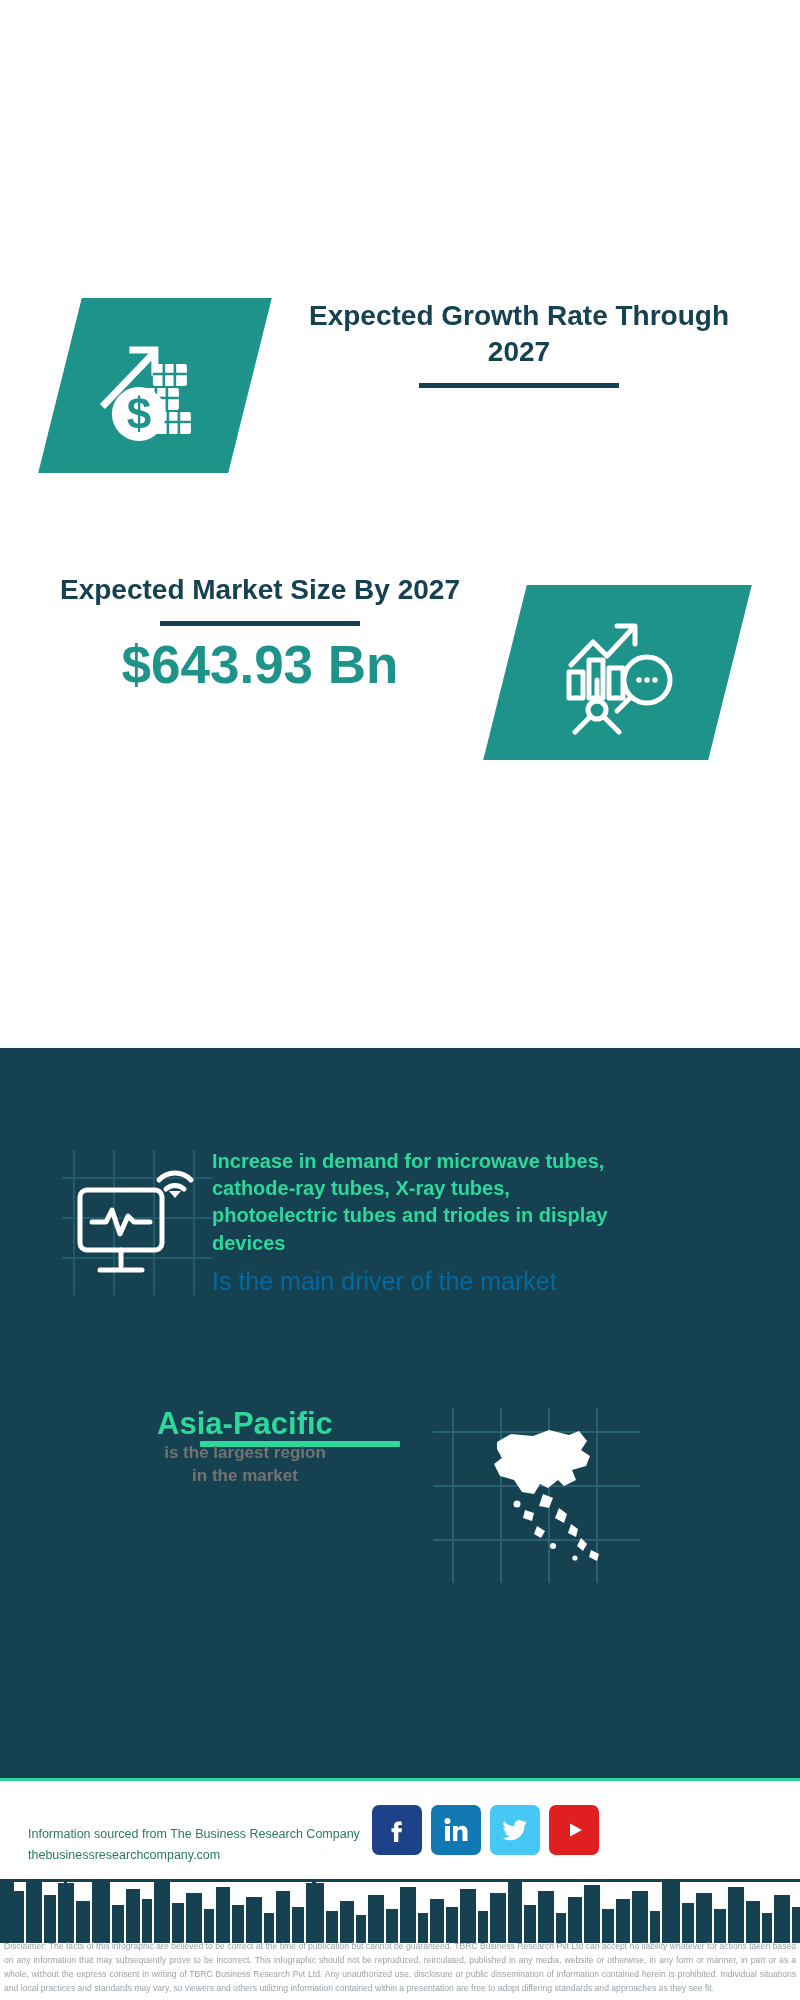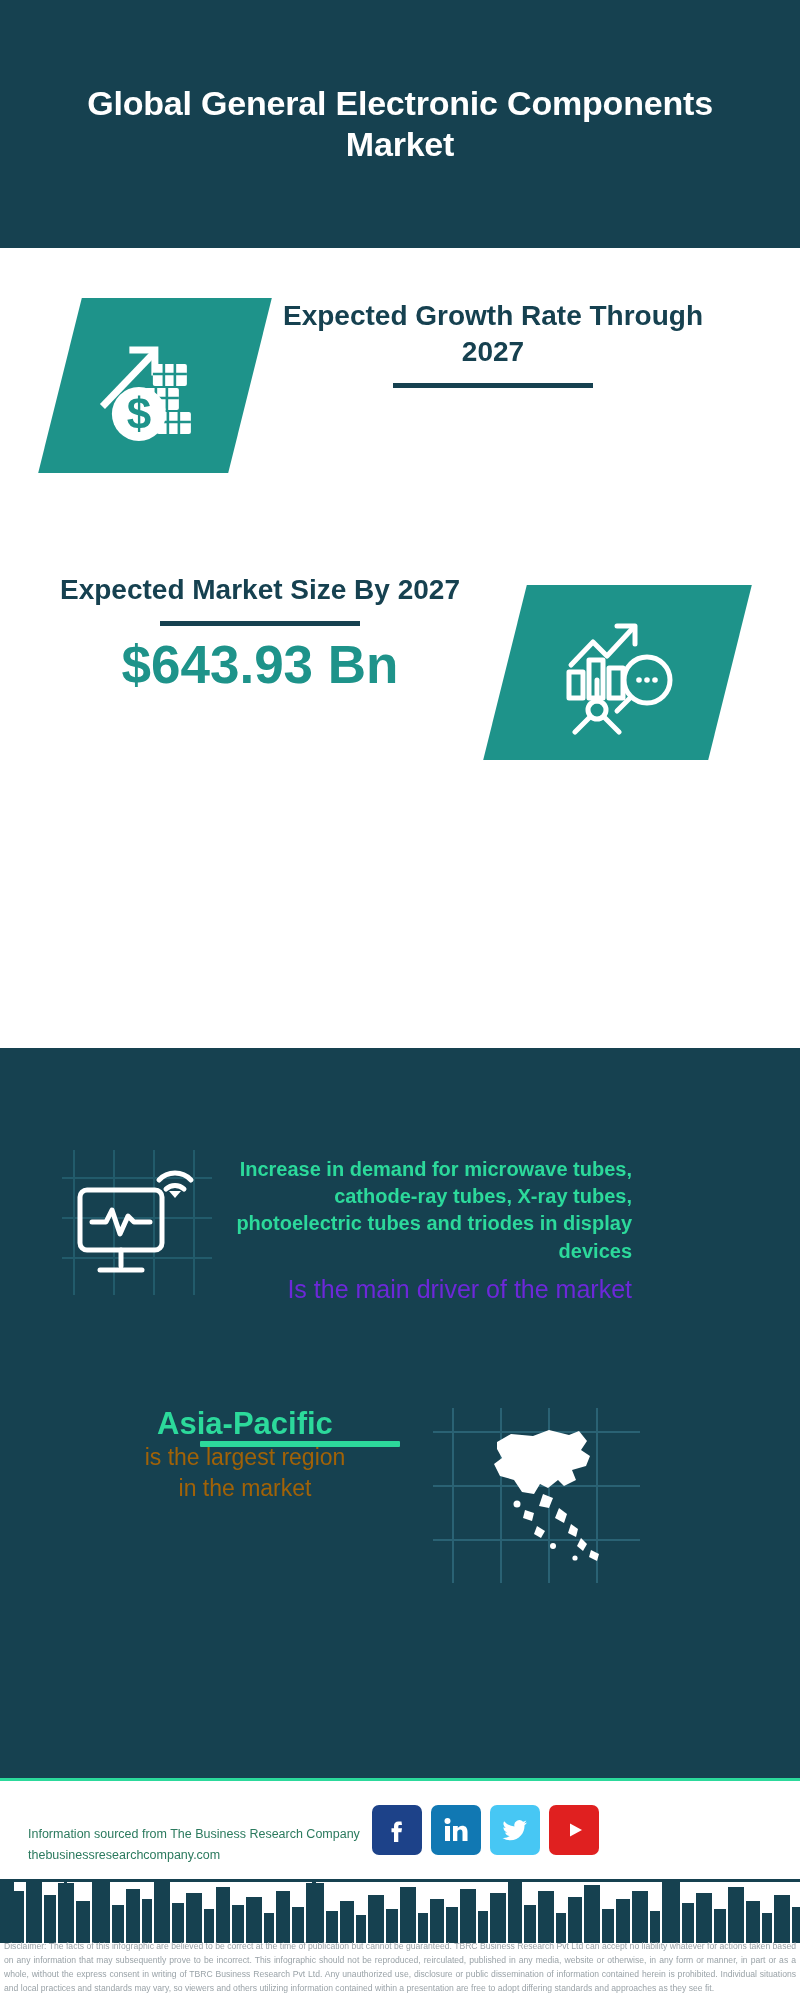--- a/index.html
+++ b/index.html
@@ -30,57 +30,57 @@
   
   .para {
     background: #1E938A;
     transform: skewX(-14deg);
     display: flex; align-items: center; justify-content: center;
   }
   .para > svg { transform: skewX(14deg); }
 
   
   .row1-icon { position: absolute; left: 60px; top: 298px; width: 190px; height: 175px; }
-  .row1-text { position: absolute; left: 258px; top: 298px; width: 470px; text-align: center; }
+  .row1-text { position: absolute; left: 284px; top: 298px; width: 470px; text-align: center; }
 
   .stat-label {
     color: #164150; font-weight: bold; font-size: 28px; line-height: 1.28;
   }
   .divider-dark { width: 200px; height: 5px; background: #164150; margin: 13px auto 10px; }
   .stat-value { color: #1E938A; font-weight: bold; font-size: 53px; line-height: 1.1; }
 
   
   .row2-text { position: absolute; left: 45px; top: 572px; width: 430px; text-align: center; }
   .row2-icon { position: absolute; left: 505px; top: 585px; width: 225px; height: 175px; }
 
   
   .dark-zone {
     position: absolute; left: 0; top: 1048px; width: 800px; height: 730px;
     background: #164150;
   }
   .skyline { position: absolute; left: 0; top: 785px; width: 800px; height: 110px; }
 
   
   .driver-icon { position: absolute; left: 62px; top: 1150px; width: 150px; height: 145px; }
-  .driver-text { position: absolute; left: 212px; top: 1148px; width: 420px; text-align: right; margin-top: 8px; }
+  .driver-text { position: absolute; left: 212px; top: 1148px; width: 420px; text-align: left; }
   .driver-head {
     color: #2CD99B; font-weight: bold; font-size: 20px; line-height: 1.36;
   }
   .driver-sub {
-    color: #6d28d9; font-size: 25px; line-height: 1.34; margin-top: 8px; font-weight: normal;
+    color: #0369a1; font-size: 25px; line-height: 1.34; margin-top: 8px; font-weight: normal;
   }
   .divider-green {
     position: absolute; left: 200px; top: 1441px; width: 200px; height: 6px;
     background: #2CD99B; border-radius: 1px;
   }
 
   
   .region-text { position: absolute; left: 55px; top: 1398px; width: 380px; text-align: center; margin-top: 7px; }
   .region-name { color: #2CD99B; font-weight: bold; font-size: 31px; line-height: 1.2; }
-  .region-sub { color: #a16207; font-size: 23px; line-height: 1.32; font-weight: normal; }
+  .region-sub { color: #737373; font-size: 17px; line-height: 1.32; font-weight: bold; }
   .region-map { position: absolute; left: 425px; top: 1398px; width: 225px; height: 195px; }
 
   
   .footer-rule-top {
     position: absolute; left: 0; top: 1778px; width: 800px; height: 3px; background: #2CD99B;
   }
   .footer {
     position: absolute; left: 0; top: 1781px; width: 800px; height: 98px;
     background: #ffffff; display: flex; align-items: center;
   }
@@ -99,23 +99,20 @@
   .disclaimer {
     position: absolute; left: 4px; top: 1940px; width: 792px;
     color: #9AA3A8; font-size: 8.6px; line-height: 1.62; text-align: justify;
   }
 </style>
 </head>
 <body>
 
 <div class="page">
 
-  <div class="header">
-    <div class="header-title">Global General Electronic Components Market</div>
-  </div>
 
   <div class="white-zone"></div>
 
   <div class="row1-icon para">
     <svg width="120" height="120" viewBox="0 0 120 120">
       <g fill="none" stroke="#ffffff" stroke-width="7" stroke-linecap="square">
         <path d="M10 78 L58 28"></path>
         <path d="M38 24 L60 24 L60 46" stroke-linejoin="miter"></path>
       </g>
       <g fill="#ffffff">

